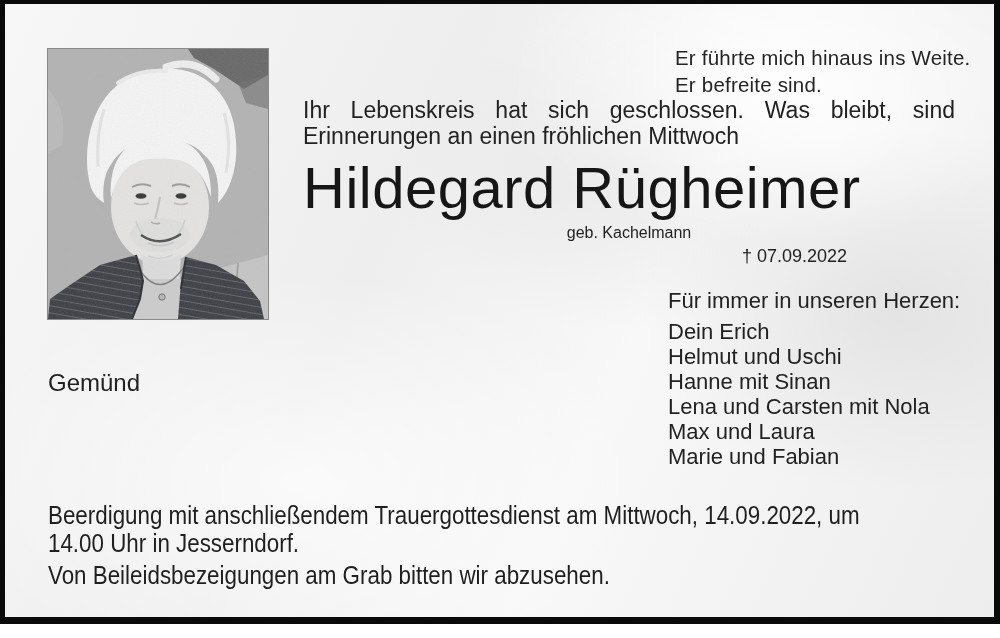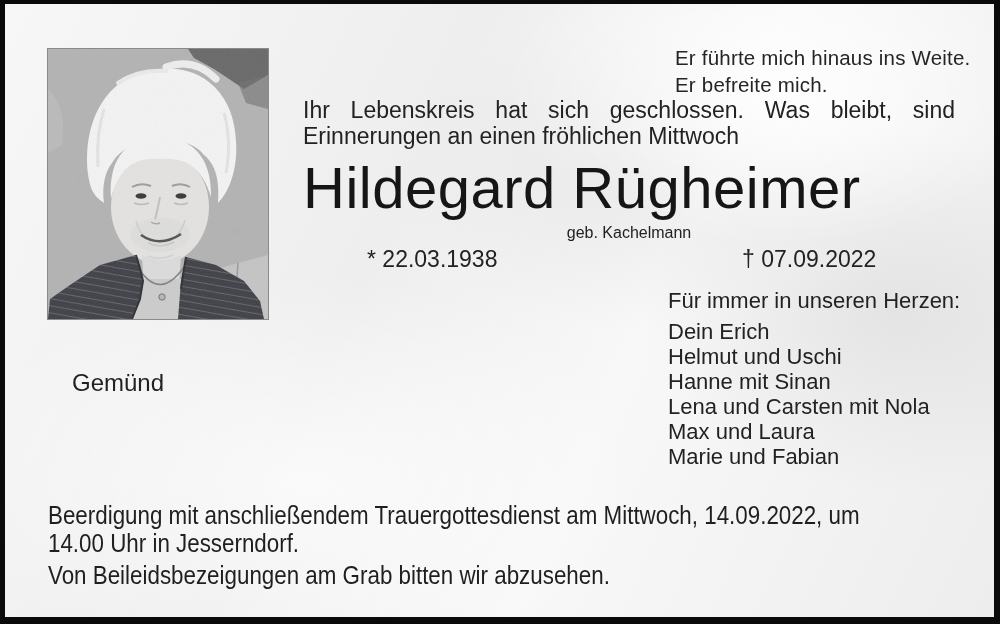--- a/index.html
+++ b/index.html
@@ -33,24 +33,24 @@
   .epigraph{left:670px;top:41px;font-size:20.5px;line-height:26.5px;letter-spacing:.2px;color:#252525;}
   .intro{left:298px;top:94px;width:652px;font-size:23px;line-height:25.5px;color:#222;}
   .intro .just{text-align:justify;text-align-last:justify;}
   .name{
     left:298px;top:154px;width:652px;
     text-align:left;font-size:58px;line-height:60px;
     letter-spacing:.5px;color:#161616;white-space:nowrap;
   }
   .maiden{left:298px;top:220px;width:652px;text-align:center;font-size:16px;color:#222;}
   .birth{left:362px;top:242px;font-size:23px;color:#222;}
-  .death{left:737px;top:242px;font-size:23px;color:#222;}
+  .death{left:737px;top:242px;font-size:18px;color:#222;}
   .remembrance{left:655px;top:284px;font-size:22px;line-height:25px;color:#222;margin-left:8px;}
   .remembrance .head{margin-bottom:6px;}
-  .place{left:43px;top:365px;font-size:24px;color:#222;margin-left:24px;}
+  .place{left:43px;top:365px;font-size:24px;color:#222;}
   .narrow{transform:scaleX(.86);transform-origin:left top;white-space:nowrap;}
   .funeral{left:43px;top:498px;font-size:26px;line-height:27.5px;color:#1f1f1f;}
   .condolence{left:43px;top:558px;font-size:26px;line-height:27px;color:#1f1f1f;}
 </style>
 </head>
 <body>
 
 <div class="page">
   <div class="paper">
 
@@ -122,31 +122,30 @@
         <path d="M130,270 L133,232 Q136,216 138,208 L168,216 L196,232 L212,252 L216,270 Z" fill="url(#pin)"></path>
         <path d="M88,206 Q92,218 95,232 L92,250 L84,270" fill="none" stroke="#23232b" stroke-width="2"></path>
         <path d="M138,208 Q135,226 133,240" fill="none" stroke="#23232b" stroke-width="2"></path>
 
         <rect x="0" y="0" width="220" height="270" filter="url(#grain)" opacity="0.16"></rect>
       </svg>
     </div>
 
     <div class="abs epigraph">
       <div>Er führte mich hinaus ins Weite.</div>
-      <div>Er befreite mich.</div>
+      <div>Er befreite sind.</div>
     </div>
 
     <div class="abs intro">
       <div class="just">Ihr Lebenskreis hat sich geschlossen. Was bleibt, sind</div>
       <div>Erinnerungen an einen fröhlichen Mittwoch</div>
     </div>
 
     <div class="abs name">Hildegard Rügheimer</div>
     <div class="abs maiden">geb. Kachelmann</div>
-    <div class="abs birth">* 22.03.1938</div>
     <div class="abs death">† 07.09.2022</div>
 
     <div class="abs remembrance">
       <div class="head">Für immer in unseren Herzen:</div>
       <div>Dein Erich</div>
       <div>Helmut und Uschi</div>
       <div>Hanne mit Sinan</div>
       <div>Lena und Carsten mit Nola</div>
       <div>Max und Laura</div>
       <div>Marie und Fabian</div>

